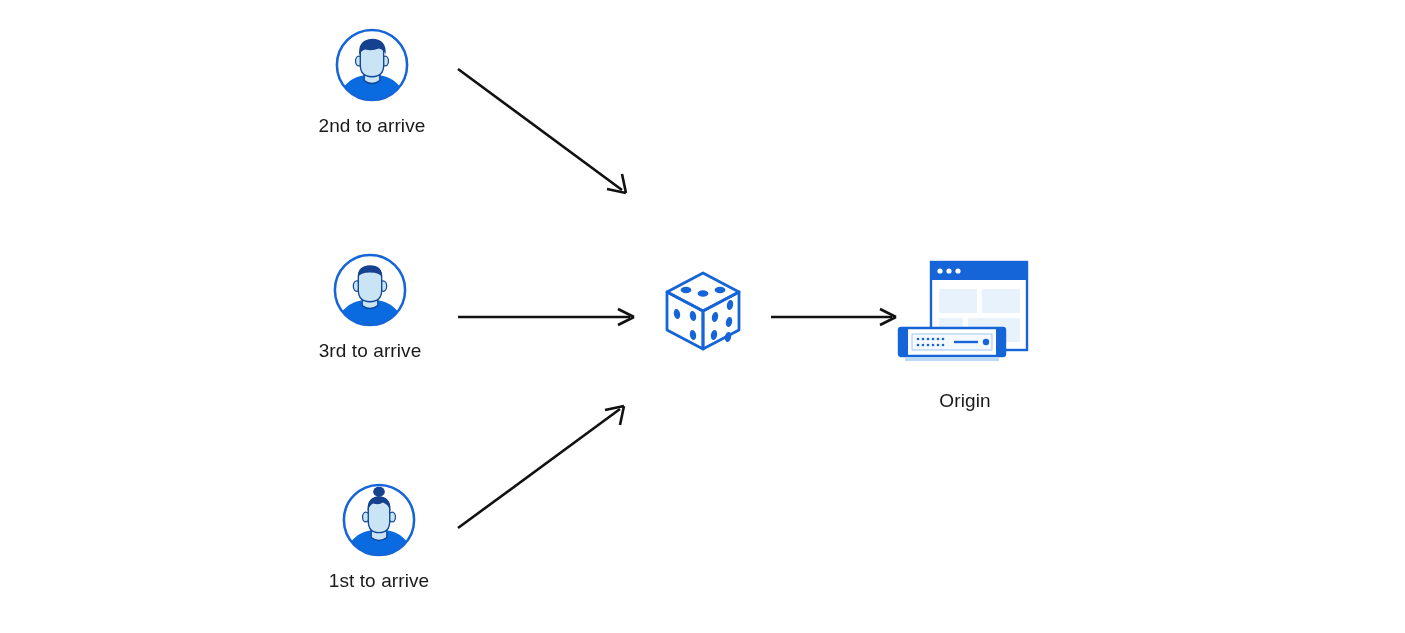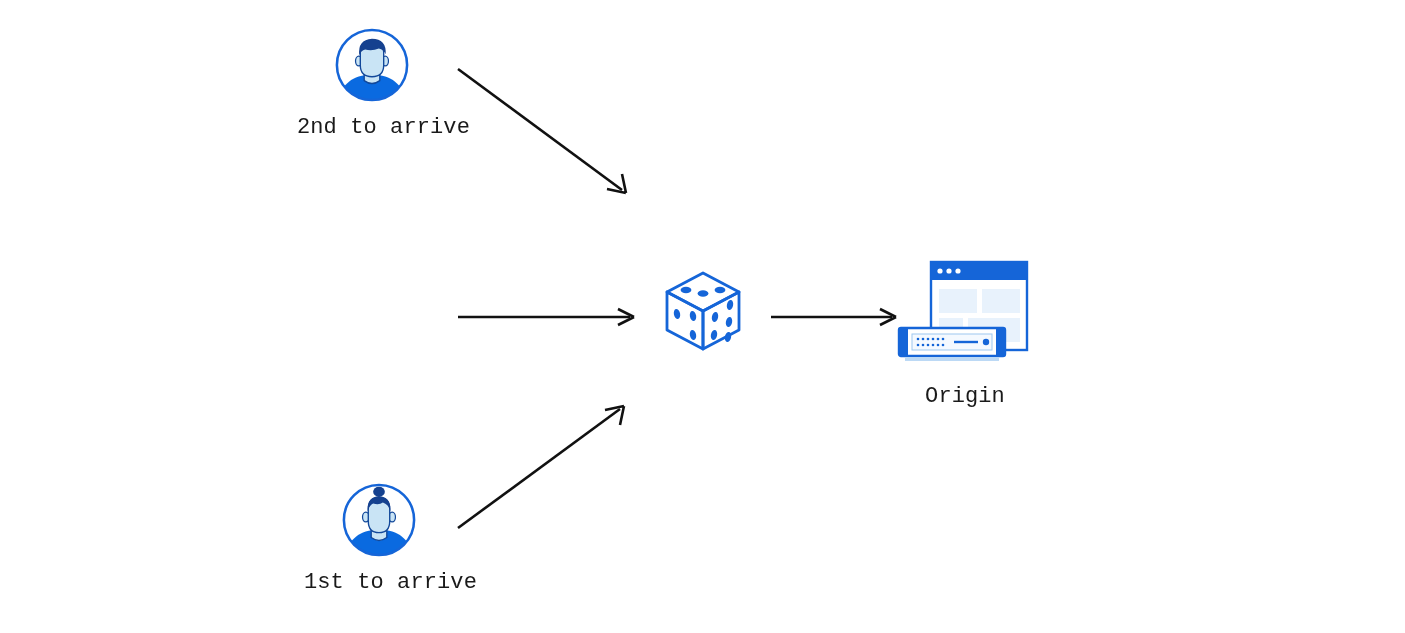--- a/index.html
+++ b/index.html
@@ -22,38 +22,38 @@
   }
   .avatar-node { width: 150px; }
   .avatar-wrap {
     width: 78px;
     height: 78px;
     margin: 0 auto;
     display: block;
   }
   .node-label {
     text-align: center;
-    font-size: 22px;
+    font-size: 19px;
     color: #1a1a1a;
-    font-family: Liberation Mono, monospace;
+    font-family: Liberation Sans, sans-serif;
     margin-top: 11px;
     letter-spacing: 0.1px;
     white-space: nowrap;
   }
   .arrow-layer {
     position: absolute;
     left: 0;
     top: 0;
     width: 1405px;
     height: 633px;
     pointer-events: none;
   }
   .dice-node { width: 92px; }
   .origin-node { width: 140px; }
-  .origin-label { margin-top: 14px; }
+  .origin-label { margin-top: 20px; }
 </style>
 </head>
 <body>
 
 <div id="canvas">
 
   <svg class="arrow-layer" viewBox="0 0 1405 633" width="1405" height="633">
     <g stroke="#111111" stroke-width="2.6" fill="none" stroke-linecap="butt">
 
       <g>
@@ -97,20 +97,40 @@
 
         <path d="M 28 28 Q 28 16 40 16 Q 52 16 52 28 L 52 40 Q 52 52 40 52 Q 28 52 28 40 Z" fill="#c9e4f5" stroke="#12489a" stroke-width="1.4"></path>
 
         <path d="M 27 30 Q 25 14 40 13 Q 55 13 54 29 Q 52 24 47 23 Q 40 26 33 24 Q 28.5 25 27 30 Z" fill="#15418f"></path>
       </g>
       <circle cx="40" cy="40" r="36" fill="none" stroke="#1565d8" stroke-width="2.6"></circle>
     </svg>
     <div class="node-label">2nd to arrive</div>
   </div>
 
+  <div class="node avatar-node" style="left:295px; top:251px;">
+    <svg class="avatar-wrap" viewBox="0 0 80 80">
+      <defs>
+        <clipPath id="clipB">
+            <circle cx="40" cy="40" r="36"></circle>
+          </clipPath>
+      </defs>
+      <g clip-path="url(#clipB)">
+        <rect x="0" y="0" width="80" height="80" fill="#ffffff"></rect>
+        <path d="M 40 50 C 16 50 6 64 4 84 L 76 84 C 74 64 64 50 40 50 Z" fill="#0a6ae0"></path>
+        <path d="M 32 42 L 32 56 Q 40 62 48 56 L 48 42 Z" fill="#c9e4f5" stroke="#12489a" stroke-width="1.4"></path>
+        <ellipse cx="26.5" cy="36" rx="3.6" ry="5.4" fill="#c9e4f5" stroke="#12489a" stroke-width="1.3"></ellipse>
+        <ellipse cx="53.5" cy="36" rx="3.6" ry="5.4" fill="#c9e4f5" stroke="#12489a" stroke-width="1.3"></ellipse>
+        <path d="M 28 28 Q 28 16 40 16 Q 52 16 52 28 L 52 40 Q 52 52 40 52 Q 28 52 28 40 Z" fill="#c9e4f5" stroke="#12489a" stroke-width="1.4"></path>
+        <path d="M 27.5 27 Q 27 15 40 14.5 Q 53 14.5 52.5 27 Q 50 22 40 22 Q 30 22 27.5 27 Z" fill="#15418f"></path>
+      </g>
+      <circle cx="40" cy="40" r="36" fill="none" stroke="#1565d8" stroke-width="2.6"></circle>
+    </svg>
+    <div class="node-label">3rd to arrive</div>
+  </div>
 
   <div class="node avatar-node" style="left:304px; top:481px;">
     <svg class="avatar-wrap" viewBox="0 0 80 80">
       <defs>
         <clipPath id="clipC">
             <circle cx="40" cy="40" r="36"></circle>
           </clipPath>
       </defs>
       <g clip-path="url(#clipC)">
         <rect x="0" y="0" width="80" height="80" fill="#ffffff"></rect>

